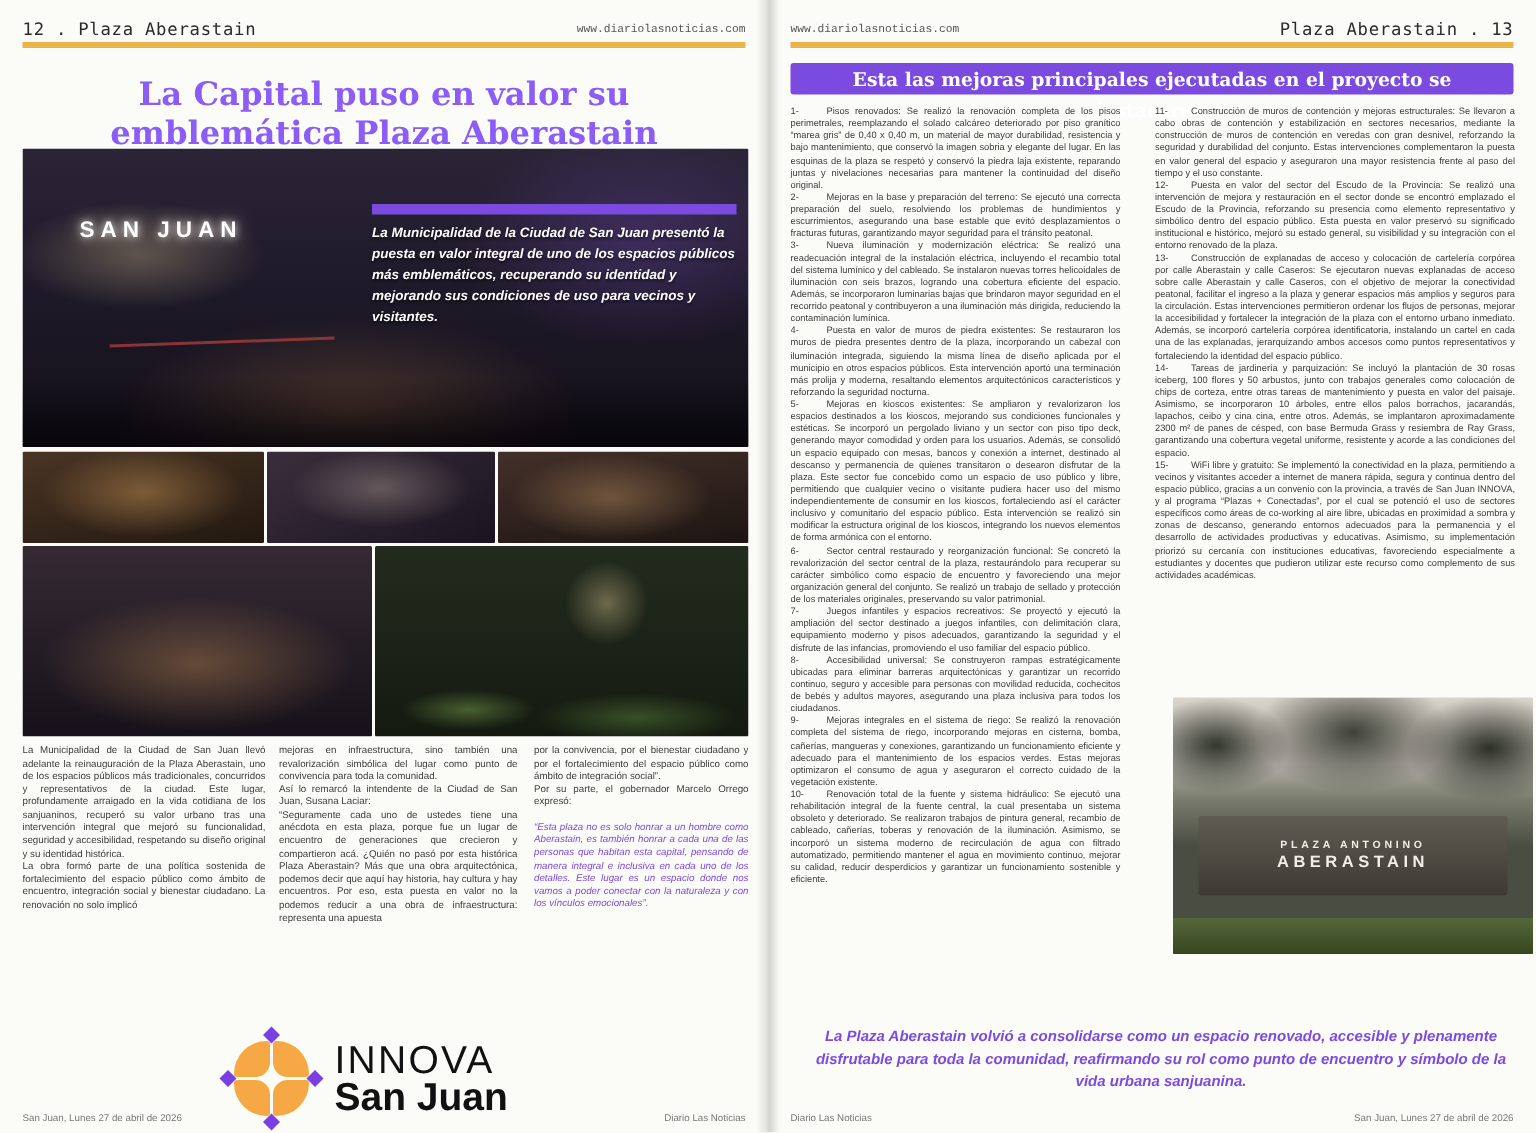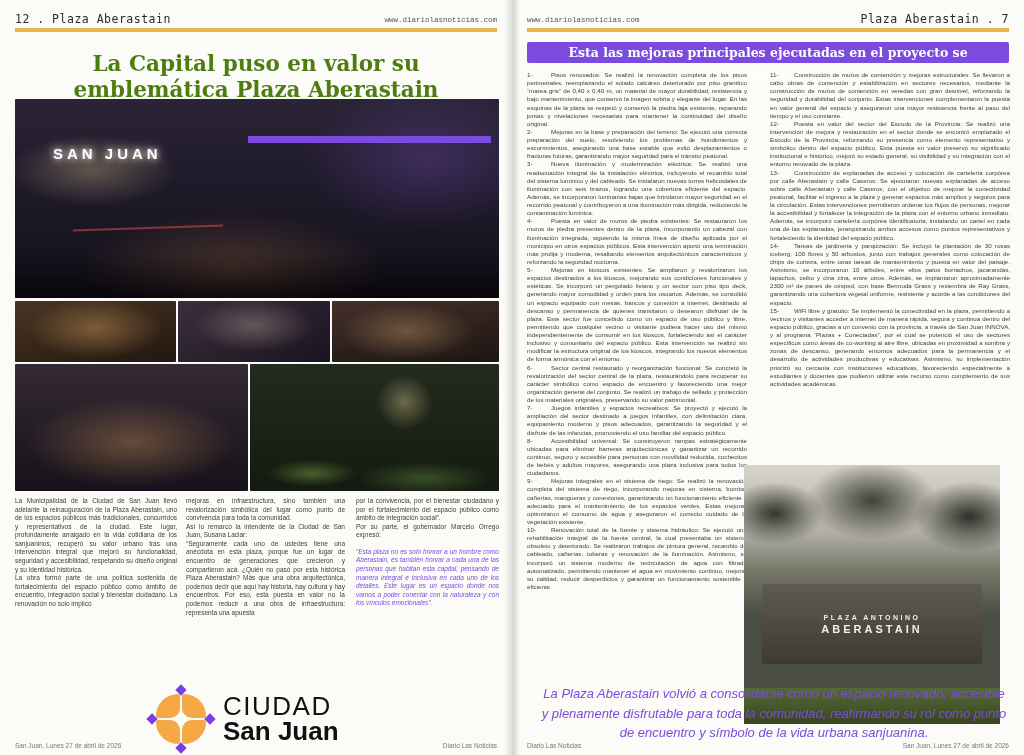--- a/index.html
+++ b/index.html
@@ -9,21 +9,21 @@
     font-family:"Liberation Sans",sans-serif;color:#3a3a3a;
   }
   .gutter{position:absolute;left:504px;top:0;width:16px;height:755px;
     background:linear-gradient(90deg,rgba(0,0,0,0) 0%,rgba(0,0,0,.10) 45%,rgba(0,0,0,.16) 55%,rgba(0,0,0,0) 100%);}
   
   .hdr-label{position:absolute;font-family:"DejaVu Sans Mono",monospace;font-weight:400;font-size:11.5px;color:#2b2b2b;letter-spacing:.5px;}
   .hdr-site{position:absolute;font-family:Liberation Mono, monospace;font-size:7.5px;color:#555;}
   .ybar{position:absolute;height:4px;background:#e9b54b;}
   
   .headline{position:absolute;left:40px;top:37px;width:432px;text-align:center;
-    font-family:"DejaVu Serif",serif;font-weight:700;font-size:21.5px;line-height:1.18;color:#4d7c0f;}
+    font-family:"DejaVu Serif",serif;font-weight:700;font-size:21.5px;line-height:1.18;color:#8b5cf6;}
   .photo{position:absolute;overflow:hidden;border-radius:1px;}
   .main-photo{left:15px;top:99px;width:484px;height:199px;
     background:
       radial-gradient(ellipse 130px 55px at 16% 36%, rgba(255,225,160,.28), transparent 65%),
       radial-gradient(ellipse 220px 90px at 45% 88%, rgba(255,165,90,.22), transparent 70%),
       radial-gradient(ellipse 170px 100px at 85% 30%, rgba(96,64,150,.45), transparent 72%),
       linear-gradient(180deg,#2b2437 0%,#1e1a29 45%,#131019 100%);}
   .main-photo .vignette{position:absolute;left:0;bottom:0;width:100%;height:46px;
     background:linear-gradient(180deg,transparent,rgba(5,4,8,.8));}
   .sanjuan-sign{position:absolute;left:38px;top:46px;color:#fff;font-weight:700;font-size:15px;letter-spacing:4px;
@@ -71,52 +71,53 @@
   .logo-text .l2{font-size:26px;font-weight:800;}
   .footer{position:absolute;top:742px;font-size:6.5px;color:#777;}
   
   .banner{position:absolute;left:527px;top:42px;width:482px;height:21px;background:#7b4be0;border-radius:2px;
     color:#fff;font-family:"DejaVu Serif",serif;font-weight:700;font-size:12.5px;text-align:center;line-height:21px;}
   .items-col{position:absolute;top:71px;overflow:hidden;font-size:6.2px;line-height:1.31;text-align:justify;color:#3c3c3c;}
   #rp-col-1{left:527px;width:220px;height:582px;}
   #rp-col-2{left:770px;width:240px;height:390px;}
   .items-col p{margin:0;}
   .items-col .num{display:inline-block;width:24px;font-weight:400;}
-  .rp-photo{left:744px;top:465px;width:240px;height:259px;background:linear-gradient(180deg,#d8d4ca 0%,#b2afa7 26%,#787b6c 40%,#4a4d41 58%);padding-left:16px;}
+  .rp-photo{left:782px;top:465px;width:240px;height:171px;background:linear-gradient(180deg,#d8d4ca 0%,#b2afa7 26%,#787b6c 40%,#4a4d41 58%);}
   .rp-photo .trees{position:absolute;left:0;top:0;width:100%;height:62%;
     background:
       radial-gradient(ellipse 70px 45px at 12% 30%, rgba(35,40,30,.9), transparent 70%),
       radial-gradient(ellipse 90px 55px at 50% 22%, rgba(40,44,34,.85), transparent 72%),
       radial-gradient(ellipse 80px 50px at 88% 32%, rgba(30,34,26,.9), transparent 70%);}
   .rp-photo .sign{position:absolute;left:7%;right:7%;top:46%;height:31%;
     background:linear-gradient(180deg,#605b52,#3e3a33);border-radius:2px;
     display:flex;flex-direction:column;align-items:center;justify-content:center;color:#f2efe8;}
   .rp-photo .sign .s1{font-size:7px;letter-spacing:2.5px;font-weight:700;}
   .rp-photo .sign .s2{font-size:11px;letter-spacing:3px;font-weight:700;margin-top:2px;}
   .rp-photo .grass{position:absolute;left:0;bottom:0;width:100%;height:14%;
     background:linear-gradient(180deg,#55683a,#36461f);}
   .conclusion{position:absolute;left:540px;top:684px;width:468px;text-align:center;
-    font-style:italic;font-weight:400;font-size:13px;line-height:1.5;color:#7b4be0;}
+    font-style:italic;font-weight:700;font-size:10px;line-height:1.5;color:#7b4be0;}
 </style>
 </head>
 <body>
 
 <div class="gutter"></div>
 
 <div>
   <div class="hdr-label" style="left:15px;top:12px;">12 . Plaza Aberastain</div>
   <div class="hdr-site" style="left:15px;top:16px;width:482px;text-align:right;">www.diariolasnoticias.com</div>
   <div class="ybar" style="left:15px;top:28px;width:482px;"></div>
 
   <h1 class="headline">La Capital puso en valor su emblemática Plaza Aberastain</h1>
 
   <div class="photo main-photo">
     <div class="sanjuan-sign">SAN JUAN</div>
     <div class="ribbon"></div>
     <div class="lede-bar"></div>
+    <div class="lede">La Municipalidad de la Ciudad de San Juan presentó la puesta en valor integral de uno de los espacios públicos más emblemáticos, recuperando su identidad y mejorando sus condiciones de uso para vecinos y visitantes.</div>
     <div class="vignette"></div>
   </div>
 
   <div class="photo strip1"></div>
   <div class="photo strip2"></div>
   <div class="photo strip3"></div>
   <div class="photo lower-left"></div>
   <div class="photo lower-right"></div>
 
   <div class="body-col" id="left-col-0">
@@ -139,32 +140,32 @@
       <div class="petal tl"></div>
         <div class="petal tr"></div>
       <div class="petal bl"></div>
         <div class="petal br"></div>
       <div class="diam n"></div>
         <div class="diam s"></div>
       <div class="diam w"></div>
         <div class="diam e"></div>
     </div>
     <div class="logo-text">
-      <div class="l1">CIUDAD</div>
+      <div class="l1">INNOVA</div>
       <div class="l2">San Juan</div>
     </div>
   </div>
 
   <div class="footer" style="left:15px;">San Juan, Lunes 27 de abril de 2026</div>
   <div class="footer" style="left:380px;width:117px;text-align:right;">Diario Las Noticias</div>
 </div>
 
 <div>
   <div class="hdr-site" style="left:527px;top:16px;">www.diariolasnoticias.com</div>
-  <div class="hdr-label" style="left:700px;top:12px;width:309px;text-align:right;">Plaza Aberastain . 7</div>
+  <div class="hdr-label" style="left:700px;top:12px;width:309px;text-align:right;">Plaza Aberastain . 13</div>
   <div class="ybar" style="left:527px;top:28px;width:482px;"></div>
 
   <div class="banner">Esta las mejoras principales ejecutadas en el proyecto se destacaron:</div>
 
   <div class="items-col" id="rp-col-1">
       <p><span class="num">1-</span>Pisos renovados: Se realizó la renovación completa de los pisos perimetrales, reemplazando el solado calcáreo deteriorado por piso granítico “marea gris” de 0,40 x 0,40 m, un material de mayor durabilidad, resistencia y bajo mantenimiento, que conservó la imagen sobria y elegante del lugar. En las esquinas de la plaza se respetó y conservó la piedra laja existente, reparando juntas y nivelaciones necesarias para mantener la continuidad del diseño original.</p>
       <p><span class="num">2-</span>Mejoras en la base y preparación del terreno: Se ejecutó una correcta preparación del suelo, resolviendo los problemas de hundimientos y escurrimientos, asegurando una base estable que evitó desplazamientos o fracturas futuras, garantizando mayor seguridad para el tránsito peatonal.</p>
       <p><span class="num">3-</span>Nueva iluminación y modernización eléctrica: Se realizó una readecuación integral de la instalación eléctrica, incluyendo el recambio total del sistema lumínico y del cableado. Se instalaron nuevas torres helicoidales de iluminación con seis brazos, logrando una cobertura eficiente del espacio. Además, se incorporaron luminarias bajas que brindaron mayor seguridad en el recorrido peatonal y contribuyeron a una iluminación más dirigida, reduciendo la contaminación lumínica.</p>
       <p><span class="num">4-</span>Puesta en valor de muros de piedra existentes: Se restauraron los muros de piedra presentes dentro de la plaza, incorporando un cabezal con iluminación integrada, siguiendo la misma línea de diseño aplicada por el municipio en otros espacios públicos. Esta intervención aportó una terminación más prolija y moderna, resaltando elementos arquitectónicos característicos y reforzando la seguridad nocturna.</p>
       <p><span class="num">5-</span>Mejoras en kioscos existentes: Se ampliaron y revalorizaron los espacios destinados a los kioscos, mejorando sus condiciones funcionales y estéticas. Se incorporó un pergolado liviano y un sector con piso tipo deck, generando mayor comodidad y orden para los usuarios. Además, se consolidó un espacio equipado con mesas, bancos y conexión a internet, destinado al descanso y permanencia de quienes transitaron o desearon disfrutar de la plaza. Este sector fue concebido como un espacio de uso público y libre, permitiendo que cualquier vecino o visitante pudiera hacer uso del mismo independientemente de consumir en los kioscos, fortaleciendo así el carácter inclusivo y comunitario del espacio público. Esta intervención se realizó sin modificar la estructura original de los kioscos, integrando los nuevos elementos de forma armónica con el entorno.</p>

